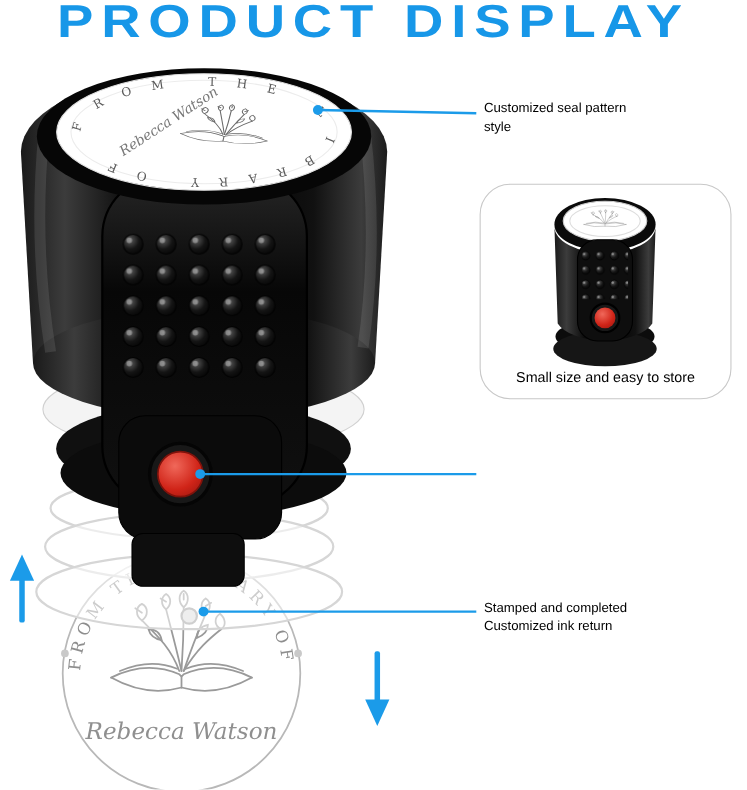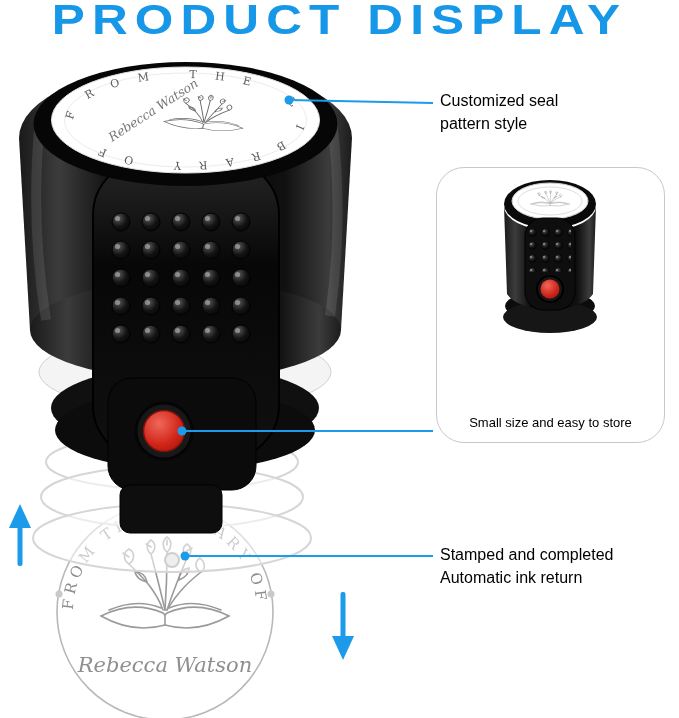--- a/index.html
+++ b/index.html
@@ -2,25 +2,25 @@
 <html><head>
 <meta charset="utf-8">
 <style>
   html,body{margin:0;padding:0;background:#fff;}
   .canvas{position:relative;width:679px;height:718px;background:#fff;overflow:hidden;
           font-family:"Liberation Sans",sans-serif;}
   .title{position:absolute;left:0;right:0;top:-4px;margin:0;text-align:center;
          font-size:42px;font-weight:900;letter-spacing:6px;color:#1797e8;
          transform:scaleX(1.18);transform-origin:50% 50%;white-space:nowrap;}
   .art{position:absolute;left:0;top:0;width:679px;height:718px;}
-  .note{position:absolute;font-size:16px;line-height:1.42;color:#000;}
+  .note{position:absolute;font-size:12px;line-height:1.42;color:#000;}
   .note-seal{left:440px;top:90px;width:150px;}
   .note-lock{left:440px;top:414px;width:230px;}
   .note-ink{left:440px;top:544px;width:190px;}
-  .side-box{position:absolute;left:436px;top:167px;width:229px;height:276px;
+  .side-box{position:absolute;left:436px;top:167px;width:229px;height:196px;
             border:1.5px solid #c8c8c8;border-radius:28px;background:#fff;box-sizing:border-box;}
   .mini{position:absolute;left:50px;top:6px;width:130px;height:175px;}
   .caption{position:absolute;left:0;right:0;bottom:12px;text-align:center;
            font-size:13px;color:#000;}
 </style>
 </head>
 <body>
 
 <div class="canvas">
 
@@ -169,15 +169,15 @@
       <use href="#bouquet" transform="translate(63,27) scale(0.3,0.17)" color="#888"></use>
       <rect x="38" y="44" width="50" height="92" rx="18" fill="#0e0e0e" stroke="#000"></rect>
       <rect x="42" y="52" width="42" height="46" fill="url(#dotPS)"></rect>
       <circle cx="63" cy="115" r="13" fill="#181818" stroke="#000" stroke-width="2"></circle>
       <circle cx="63" cy="115" r="9.5" fill="url(#btnG)"></circle>
     </svg>
     <div class="caption">Small size and easy to store</div>
   </div>
 
 
-  <div class="note note-ink">Stamped and completed Automatic ink return</div>
+  <div class="note note-ink">Stamped and completed Customized ink return</div>
 
 </div>
 
 </body></html>

